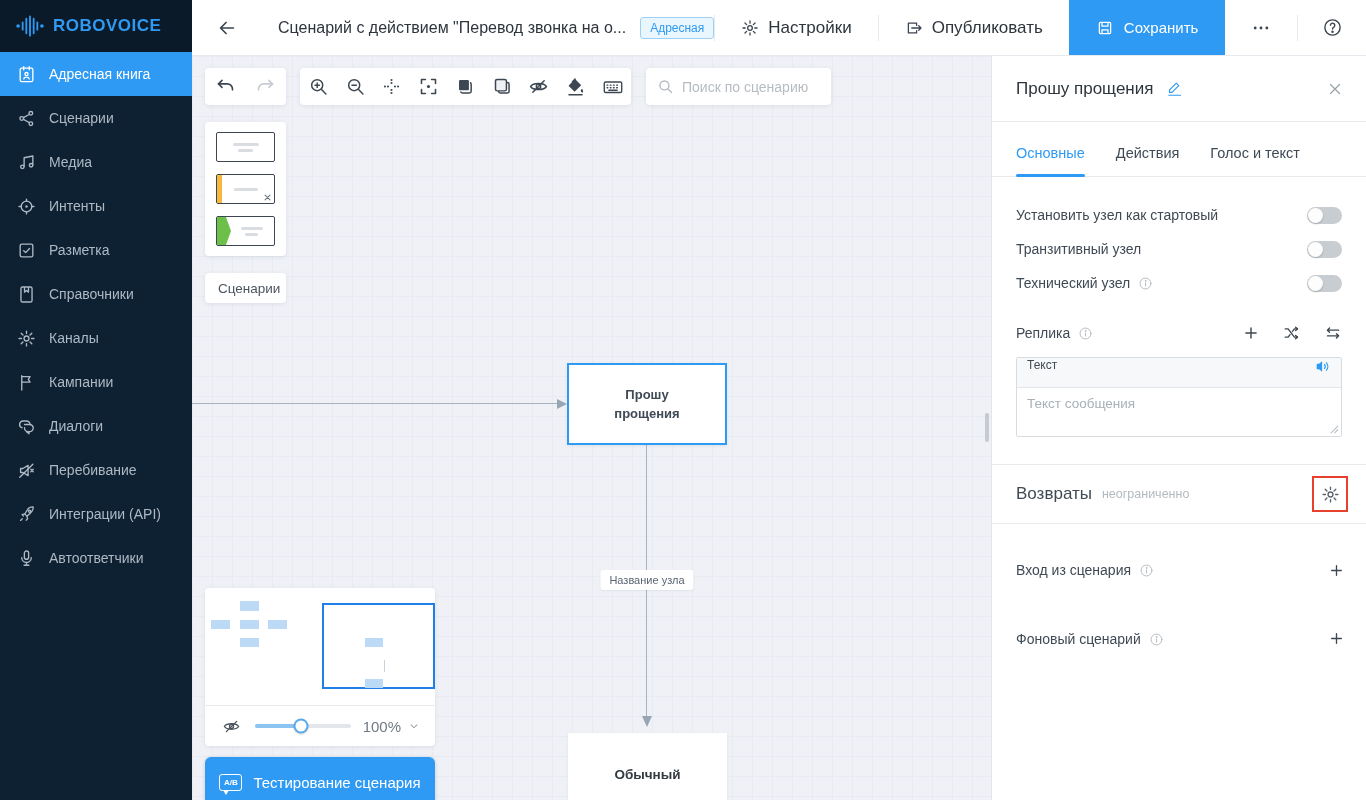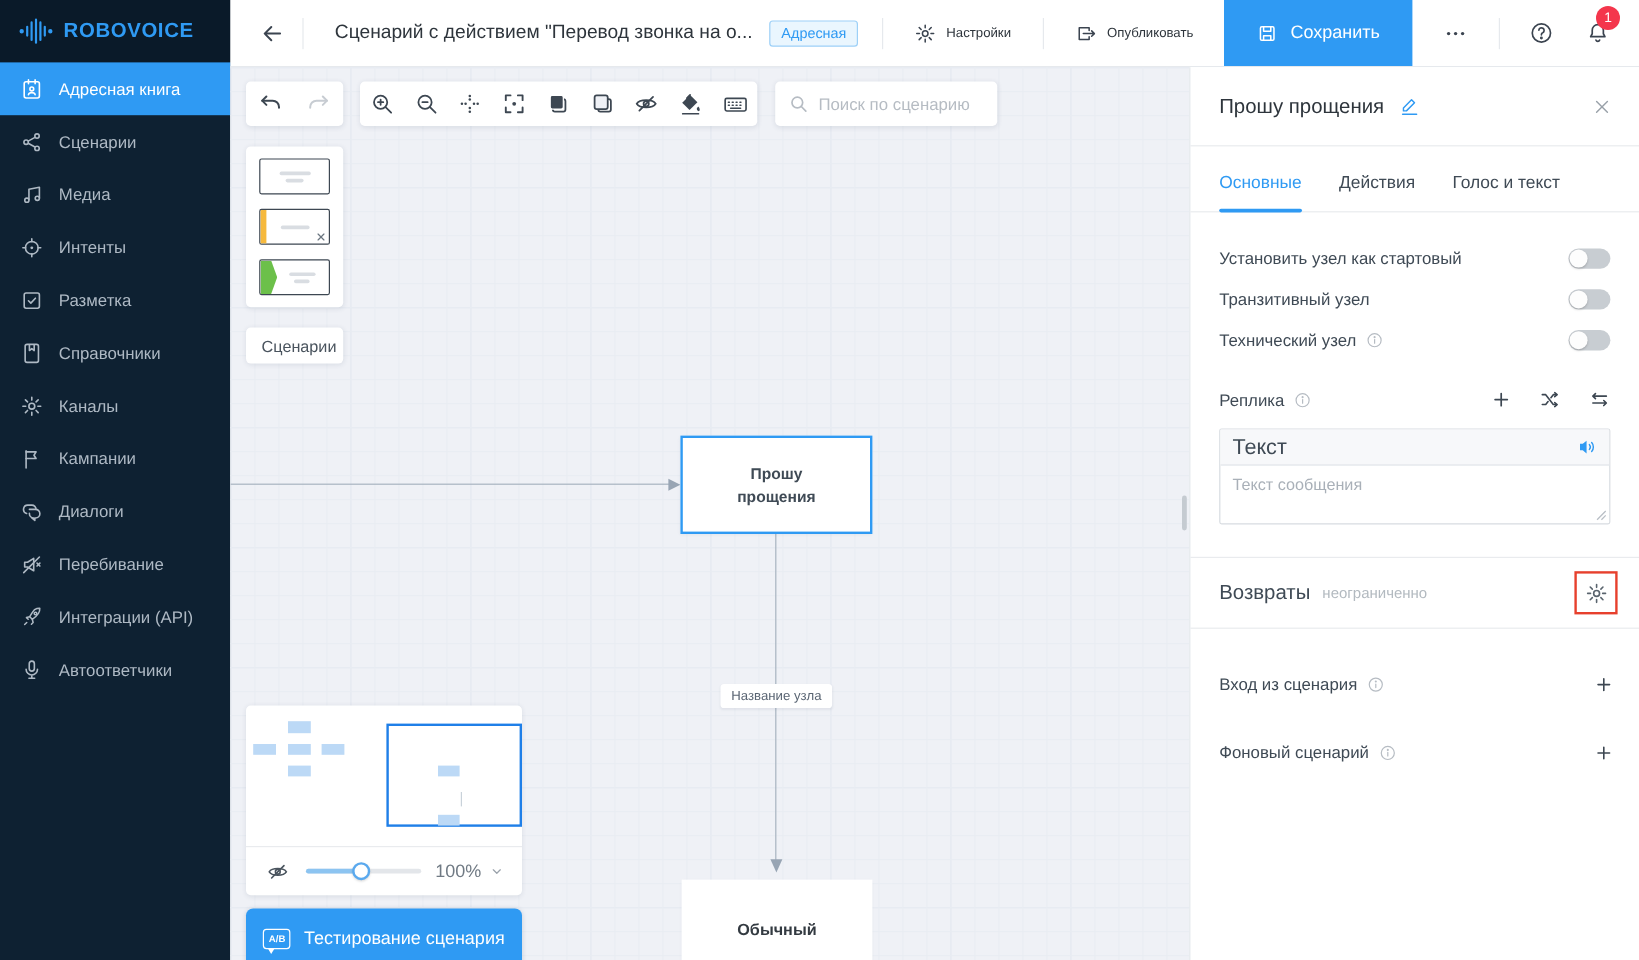--- a/index.html
+++ b/index.html
@@ -16,21 +16,21 @@
   .nav-item.active { background:#2f9af3; color:#ffffff; }
 
   
   .main { flex:1; display:flex; flex-direction:column; min-width:0; }
   header { height:56px; background:#fff; border-bottom:1px solid #e6e9ed; display:flex; align-items:center; flex-shrink:0; }
   .hdiv { width:1px; height:26px; background:#e6e9ed; }
   .back-btn { margin:0 14px 0 24px; color:#3b4450; display:flex; cursor:pointer; }
   .h-title { margin-left:26px; font-size:16px; color:#2e353c; white-space:nowrap; }
   .saved-badge { margin-left:14px; font-size:12px; color:#2f9af3; background:#eaf6fe; border:1px solid #9dd0f7; border-radius:3px; padding:3px 9px; white-space:nowrap; }
   .h-right { margin-left:auto; display:flex; align-items:center; height:100%; }
-  .h-btn { display:flex; align-items:center; gap:9px; font-size:11px; color:#2e353c; padding:0 26px; height:100%; cursor:pointer; }
+  .h-btn { display:flex; align-items:center; gap:9px; font-size:17px; color:#2e353c; padding:0 26px; height:100%; cursor:pointer; }
   .h-btn .icon { color:#3b4450; display:flex; }
   .save-btn { background:#2f9af3; color:#fff; height:100%; display:flex; align-items:center; gap:10px; padding:0 27px; font-size:15px; cursor:pointer; }
   .dots-btn { padding:0 26px; color:#3b4450; display:flex; cursor:pointer; }
   .round-icn { color:#3b4450; display:flex; cursor:pointer; }
   .bell-wrap { position:relative; margin:0 24px 0 26px; }
   .notif-badge { position:absolute; top:-12px; left:9px; min-width:20px; height:20px; border-radius:10px; background:#f4364c; color:#fff; font-size:11.5px; display:flex; align-items:center; justify-content:center; padding:0 5px; }
 
   .workarea { flex:1; display:flex; min-height:0; }
 
   
@@ -98,35 +98,35 @@
   .toggles { padding:28px 24px 0; display:flex; flex-direction:column; gap:14px; }
   .trow { display:flex; justify-content:space-between; align-items:center; height:20px; }
   .tlabel { font-size:14px; color:#3f4a55; display:flex; align-items:center; gap:8px; }
   .info-i { color:#b6bcc3; display:flex; }
   .switch { width:35px; height:17px; background:#c8cdd2; border-radius:9px; position:relative; cursor:pointer; flex-shrink:0; }
   .switch::after { content:''; position:absolute; width:15px; height:15px; left:1px; top:1px; background:#fdfdfd; border-radius:50%; box-shadow:0 1px 2px rgba(0,0,0,.2); }
   .replica-head { margin:30px 24px 0; display:flex; align-items:center; height:20px; }
   .rep-icons { margin-left:auto; display:flex; gap:23px; color:#3d4752; }
   .rep-icons .icon { cursor:pointer; display:flex; }
   .text-box { margin:14px 24px 0; border:1px solid #d8dce1; border-radius:2px; }
-  .tb-head { height:30px; background:#f7f8fa; border-bottom:1px solid #e2e5e9; display:flex; align-items:center; padding:0 10px; font-size:18px; color:#3f4a55; }
+  .tb-head { height:30px; background:#f7f8fa; border-bottom:1px solid #e2e5e9; display:flex; padding:0 10px; font-size:12px; color:#3f4a55; }
   .tb-speaker { margin-left:auto; color:#2f9af3; display:flex; cursor:pointer; }
   .tb-body { height:48px; position:relative; }
   .tb-body textarea { width:100%; height:100%; border:none; outline:none; resize:none; padding:8px 10px; font-size:13.5px; font-family:inherit; color:#3f4a55; background:transparent; }
   .tb-body textarea::placeholder { color:#a9b0b8; }
   .resize-corner { position:absolute; right:2px; bottom:2px; color:#b9bfc6; pointer-events:none; }
   .pdiv { height:1px; background:#e9ebee; margin-top:27px; flex-shrink:0; }
   .returns { height:59px; border-bottom:1px solid #e9ebee; display:flex; align-items:center; padding:0 18px 0 24px; flex-shrink:0; }
   .ret-label { font-size:17px; color:#3f4a55; }
   .ret-value { font-size:12.5px; color:#b3bac0; margin-left:10px; }
   .gear-box { margin-left:auto; width:36px; height:36px; border:2px solid #e7402d; display:flex; align-items:center; justify-content:center; }
   .gear-btn { color:#5a646e; display:flex; cursor:pointer; }
   .entry { display:flex; align-items:center; padding:0 21px 0 24px; height:40px; }
   .entry.first { margin-top:26px; }
-  .entry.second { margin-top:17px; }
+  .entry.second { margin-top:17px;align-items:flex-end; }
   .plus-btn { margin-left:auto; color:#3d4752; display:flex; cursor:pointer; }
   svg { display:block; }
 </style>
 </head>
 <body>
 
 <svg width="0" height="0" style="position:absolute" aria-hidden="true">
   <symbol id="i-gear" viewBox="0 0 24 24">
       <g fill="none" stroke="currentColor" stroke-width="1.7" stroke-linecap="round">
         <circle cx="12" cy="12" r="3.1"></circle>

